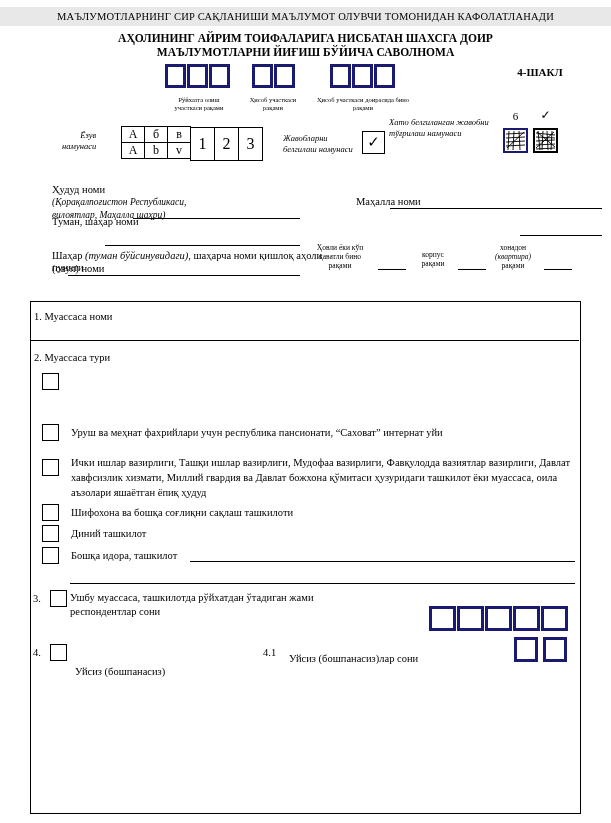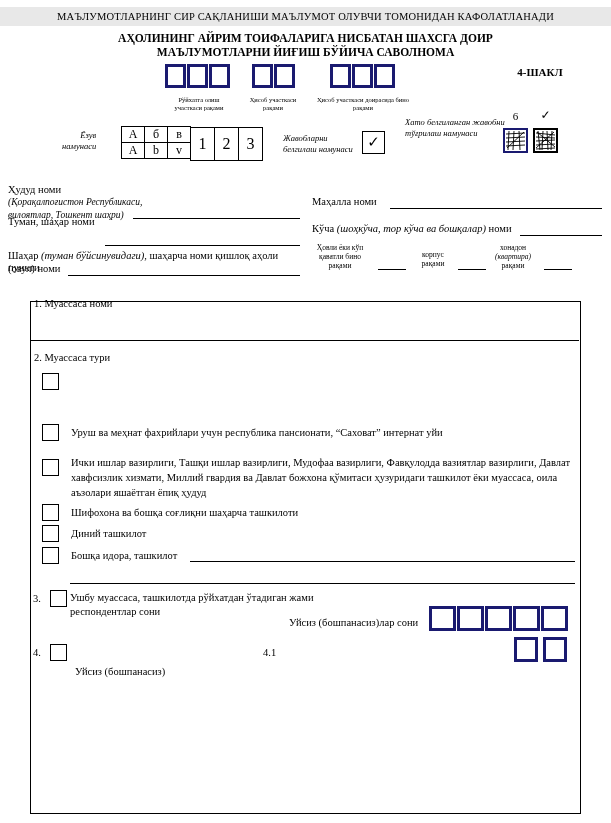--- a/index.html
+++ b/index.html
@@ -24,21 +24,21 @@
   #wgrid{left:122px;top:127px;display:flex;align-items:stretch;}
   .lcol{display:flex;flex-direction:column;}
   .lcell{width:22px;height:15px;border:1px solid #000;margin:-1px 0 0 -1px;
          font-size:12px;line-height:15px;text-align:center;}
   .dcell{width:23px;height:32px;border:1px solid #000;margin:0 0 0 -1px;
          font-size:16px;line-height:32px;text-align:center;}
   .smalllab{font-size:8.5px;line-height:10.5px;font-style:italic;}
   .chk{background:#fff;border:1.5px solid #000;}
   .scrib{width:21px;height:21px;background:#fff;}
   
-  .lab{font-size:10.5px;line-height:12px;}
+  .lab{font-size:10.5px;line-height:12px;margin-left:44px;}
   .uline{border-bottom:1px solid #000;height:1px;}
   .tinycap{font-size:7.5px;line-height:9px;text-align:center;}
   
   #qbox{left:30px;top:301px;width:549px;height:511px;border:1.5px solid #000;}
   .qtext{font-size:10.5px;line-height:15px;}
   .optchk{width:15px;height:15px;border:1.5px solid #000;background:#fff;}
   .cells-q3 .cell{width:21px;height:19px;}
   .cells-q3{gap:1px;}
   .cells-q4 .cell{width:18px;height:19px;}
   .cells-q4{gap:5px;}
@@ -98,90 +98,87 @@
     </div>
     <div class="dcell">1</div>
     <div class="dcell">2</div>
     <div class="dcell">3</div>
   </div>
 
   <div class="abs smalllab pre" style="left:283px;top:133px;">Жавобларни
 белгилаш намунаси</div>
   <div class="abs chk ctr" style="left:362px;top:131px;width:21px;height:21px;font-size:15px;line-height:21px;">✓</div>
 
-  <div class="abs smalllab pre" style="left:389px;top:117px;margin-left:16px;">Хато белгиланган жавобни
+  <div class="abs smalllab pre" style="left:389px;top:117px;">Хато белгиланган жавобни
 тўғрилаш намунаси</div>
   <div class="abs ctr" style="left:503px;top:110px;width:25px;font-size:11px;">6</div>
   <div class="abs ctr" style="left:533px;top:108px;width:25px;font-size:12px;">✓</div>
   <div class="abs scrib" style="left:503px;top:128px;border:2px solid #1a1a70;">
     <svg width="21" height="21" viewBox="0 0 21 21">
       <path d="M1 4 L20 3 M1 8 L20 7 M1 12 L20 11 M1 16 L20 15 M4 1 L3 20 M9 1 L8 20 M14 1 L15 20 M2 18 L19 2" stroke="#000" stroke-width="0.9" fill="none"></path>
     </svg>
   </div>
   <div class="abs scrib" style="left:533px;top:128px;border:2px solid #000;">
     <svg width="21" height="21" viewBox="0 0 21 21">
       <path d="M1 3 L20 5 M1 7 L20 8 M1 11 L20 10 M1 15 L20 14 M1 19 L20 18 M3 1 L5 20 M8 1 L7 20 M12 1 L13 20 M17 1 L16 20 M1 18 L19 2 M2 2 L20 17" stroke="#000" stroke-width="0.9" fill="none"></path>
     </svg>
   </div>
 
   <div class="abs lab" style="left:8px;top:184px;">Ҳудуд номи</div>
   <div class="abs lab i pre" style="left:8px;top:196px;font-size:9.5px;line-height:12.5px;">(Қорақалпоғистон Республикаси,
-вилоятлар, Тошкент шаҳри)</div>
+вилоятлар, Маҳалла шаҳри)</div>
   <div class="abs uline" style="left:133px;top:217px;width:167px;"></div>
 
   <div class="abs lab" style="left:8px;top:216px;">Туман, шаҳар номи</div>
   <div class="abs uline" style="left:105px;top:244px;width:195px;"></div>
 
   <div class="abs lab" style="left:8px;top:250px;width:300px;">
     <span>Шаҳар </span><span class="i">(туман бўйсинувидаги)</span><span>, шаҳарча номи қишлоқ аҳоли пункти</span>
   </div>
   <div class="abs lab" style="left:8px;top:263px;">(овул) номи</div>
   <div class="abs uline" style="left:68px;top:274px;width:232px;"></div>
 
   <div class="abs lab" style="left:312px;top:196px;">Маҳалла номи</div>
   <div class="abs uline" style="left:390px;top:207px;width:212px;"></div>
 
-  <div class="abs lab" style="left:312px;top:223px;">
-    <span>Кўча </span><span class="i">(шоҳкўча, тор кўча ва бошқалар)</span><span> номи</span>
-  </div>
   <div class="abs uline" style="left:520px;top:234px;width:82px;"></div>
 
   <div class="abs tinycap pre" style="left:308px;top:243px;width:64px;">Ҳовли ёки кўп
 қаватли бино
 рақами</div>
   <div class="abs uline" style="left:378px;top:268px;width:28px;"></div>
 
   <div class="abs tinycap pre" style="left:413px;top:250px;width:40px;">корпус
 рақами</div>
   <div class="abs uline" style="left:458px;top:268px;width:28px;"></div>
 
   <div class="abs tinycap" style="left:487px;top:243px;width:52px;">
     <div>хонадон</div>
     <div class="i">(квартира)</div>
     <div>рақами</div>
   </div>
   <div class="abs uline" style="left:544px;top:268px;width:28px;"></div>
 
   <div id="qbox" class="abs"></div>
 
-  <div class="abs qtext" style="left:34px;top:296px;">1. Муассаса номи</div>
+  <div class="abs qtext" style="left:34px;top:309px;">1. Муассаса номи</div>
   <div class="abs uline" style="left:31px;top:339px;width:548px;"></div>
 
   <div class="abs qtext" style="left:34px;top:350px;">2. Муассаса тури</div>
 
   <div class="abs optchk" style="left:42px;top:373px;"></div>
 
   <div class="abs optchk" style="left:42px;top:424px;"></div>
   <div class="abs qtext" style="left:71px;top:425px;width:502px;">Уруш ва меҳнат фахрийлари учун республика пансионати, “Саховат” интернат уйи</div>
 
   <div class="abs optchk" style="left:42px;top:459px;"></div>
   <div class="abs qtext" style="left:71px;top:455px;width:506px;">Ички ишлар вазирлиги, Ташқи ишлар вазирлиги, Мудофаа вазирлиги, Фавқулодда вазиятлар вазирлиги, Давлат хавфсизлик хизмати, Миллий гвардия ва Давлат божхона қўмитаси ҳузуридаги ташкилот ёки муассаса, оила аъзолари яшаётган ёпиқ ҳудуд</div>
 
   <div class="abs optchk" style="left:42px;top:504px;"></div>
-  <div class="abs qtext" style="left:71px;top:505px;width:502px;">Шифохона ва бошқа соғлиқни шаҳарча ташкилоти</div>
+  <div class="abs qtext" style="left:71px;top:505px;width:502px;">Шифохона ва бошқа соғлиқни сақлаш ташкилоти</div>
 
   <div class="abs optchk" style="left:42px;top:525px;"></div>
   <div class="abs qtext" style="left:71px;top:526px;width:502px;">Диний ташкилот</div>
 
   <div class="abs optchk" style="left:42px;top:547px;"></div>
   <div class="abs qtext" style="left:71px;top:548px;">Бошқа идора, ташкилот</div>
   <div class="abs uline" style="left:190px;top:560px;width:385px;"></div>
   <div class="abs uline" style="left:70px;top:582px;width:505px;"></div>
 
   <div class="abs qtext" style="left:33px;top:591px;">3.</div>
@@ -193,19 +190,19 @@
       <div class="cell"></div>
       <div class="cell"></div>
       <div class="cell"></div>
       <div class="cell"></div>
     </div>
 
   <div class="abs qtext" style="left:33px;top:645px;">4.</div>
   <div class="abs optchk" style="left:50px;top:644px;"></div>
   <div class="abs qtext" style="left:75px;top:664px;">Уйсиз (бошпанасиз)</div>
   <div class="abs qtext" style="left:263px;top:645px;text-align:right;">4.1</div>
-  <div class="abs qtext" style="left:289px;top:615px;">Уйсиз (бошпанасиз)лар сони</div>
+  <div class="abs qtext" style="left:289px;top:651px;">Уйсиз (бошпанасиз)лар сони</div>
   <div class="abs cells-row cells-q4" style="left:514px;top:637px;">
       <div class="cell"></div>
       <div class="cell"></div>
     </div>
 
 </div>
 
 </body></html>

